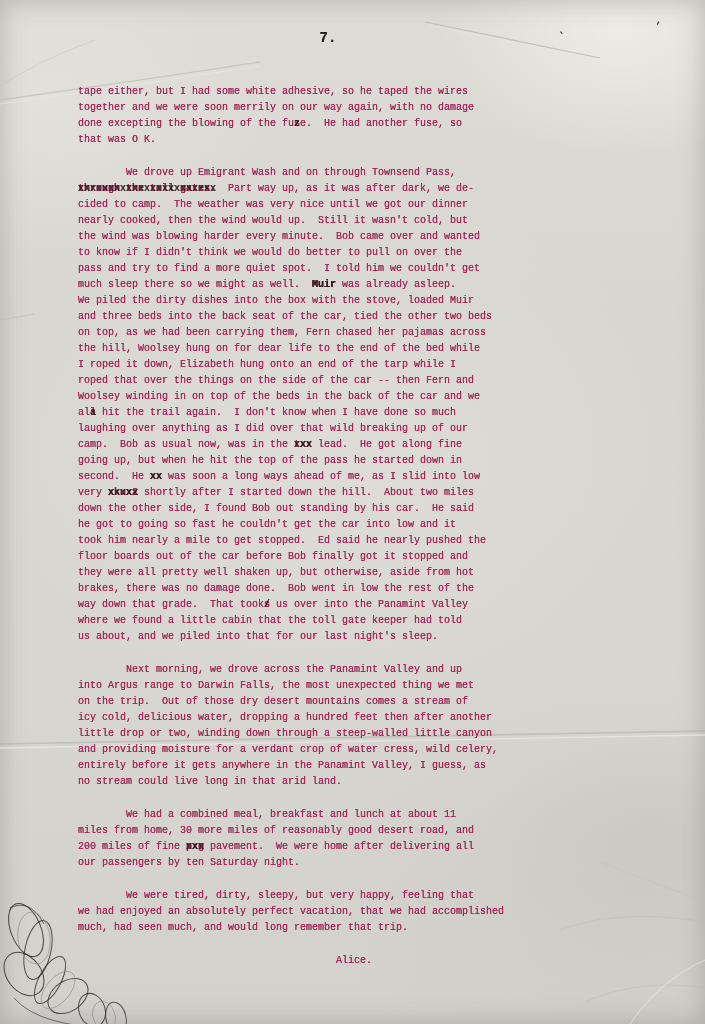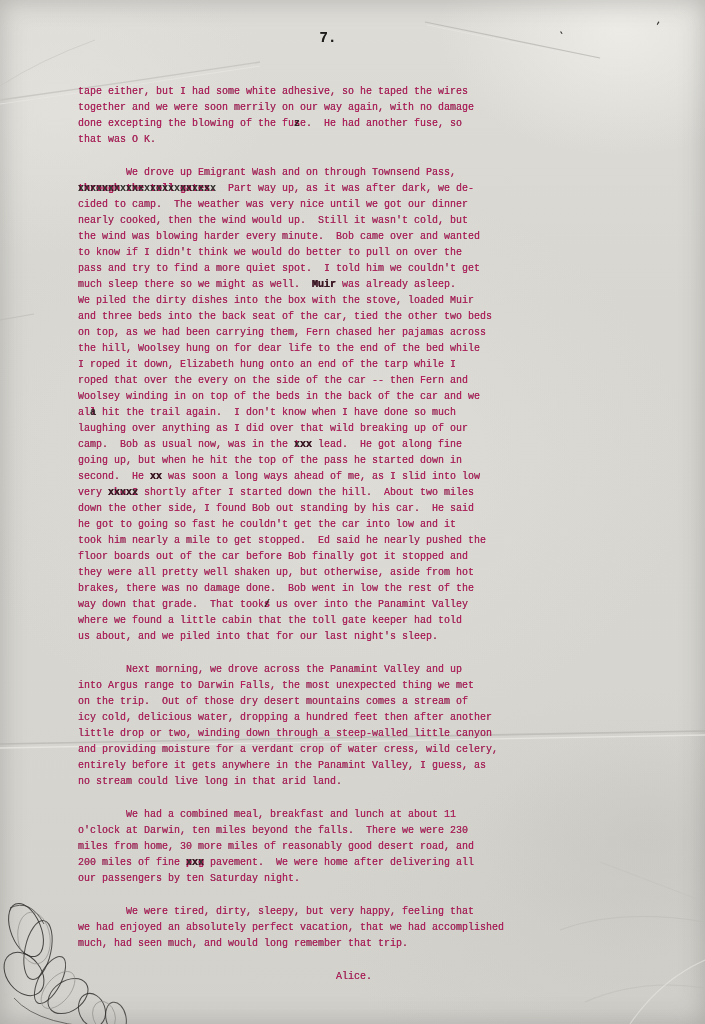--- a/index.html
+++ b/index.html
@@ -84,21 +84,21 @@
       <div class="line"><span>nearly cooked, then the wind would up.  Still it wasn't cold, but</span></div>
       <div class="line"><span>the wind was blowing harder every minute.  Bob came over and wanted</span></div>
       <div class="line"><span>to know if I didn't think we would do better to pull on over the</span></div>
       <div class="line"><span>pass and try to find a more quiet spot.  I told him we couldn't get</span></div>
       <div class="line"><span>much sleep there so we might as well.  </span><span class="xout" data-x="Muir">Muir</span><span> was already asleep.</span></div>
       <div class="line"><span>We piled the dirty dishes into the box with the stove, loaded Muir</span></div>
       <div class="line"><span>and three beds into the back seat of the car, tied the other two beds</span></div>
       <div class="line"><span>on top, as we had been carrying them, Fern chased her pajamas across</span></div>
       <div class="line"><span>the hill, Woolsey hung on for dear life to the end of the bed while</span></div>
       <div class="line"><span>I roped it down, Elizabeth hung onto an end of the tarp while I</span></div>
-      <div class="line"><span>roped that over the every on the side of the car -- then Fern and</span></div>
+      <div class="line"><span>roped that over the things on the side of the car -- then Fern and</span></div>
       <div class="line"><span>Woolsey winding in on top of the beds in the back of the car and we</span></div>
       <div class="line"><span>al</span><span class="xout" data-x="a">l</span><span> hit the trail again.  I don't know when I have done so much</span></div>
       <div class="line"><span>laughing over anything as I did over that wild breaking up of our</span></div>
       <div class="line"><span>camp.  Bob as usual now, was in the </span><span class="xout" data-x="xxx">txx</span><span> lead.  He got along fine</span></div>
       <div class="line"><span>going up, but when he hit the top of the pass he started down in</span></div>
       <div class="line"><span>second.  He </span><span class="xout" data-x="xx">xx</span><span> was soon a long ways ahead of me, as I slid into low</span></div>
       <div class="line"><span>very </span><span class="xout" data-x="xxxxx">xkux2</span><span> shortly after I started down the hill.  About two miles</span></div>
       <div class="line"><span>down the other side, I found Bob out standing by his car.  He said</span></div>
       <div class="line"><span>he got to going so fast he couldn't get the car into low and it</span></div>
       <div class="line"><span>took him nearly a mile to get stopped.  Ed said he nearly pushed the</span></div>
@@ -114,21 +114,20 @@
       <div class="line"><span>into Argus range to Darwin Falls, the most unexpected thing we met</span></div>
       <div class="line"><span>on the trip.  Out of those dry desert mountains comes a stream of</span></div>
       <div class="line"><span>icy cold, delicious water, dropping a hundred feet then after another</span></div>
       <div class="line"><span>little drop or two, winding down through a steep-walled little canyon</span></div>
       <div class="line"><span>and providing moisture for a verdant crop of water cress, wild celery,</span></div>
       <div class="line"><span>entirely before it gets anywhere in the Panamint Valley, I guess, as</span></div>
       <div class="line"><span>no stream could live long in that arid land.</span></div>
     </div>
     <div class="para">
       <div class="line"><span>        We had a combined meal, breakfast and lunch at about 11</span></div>
-      <div class="line"><span>o'clock at Darwin, ten miles beyond the falls.  There we were 230</span></div>
       <div class="line"><span>miles from home, 30 more miles of reasonably good desert road, and</span></div>
       <div class="line"><span>200 miles of fine </span><span class="xout" data-x="xxx">pxg</span><span> pavement.  We were home after delivering all</span></div>
       <div class="line"><span>our passengers by ten Saturday night.</span></div>
     </div>
     <div class="para">
       <div class="line"><span>        We were tired, dirty, sleepy, but very happy, feeling that</span></div>
       <div class="line"><span>we had enjoyed an absolutely perfect vacation, that we had accomplished</span></div>
       <div class="line"><span>much, had seen much, and would long remember that trip.</span></div>
     </div>
     <div class="para">

